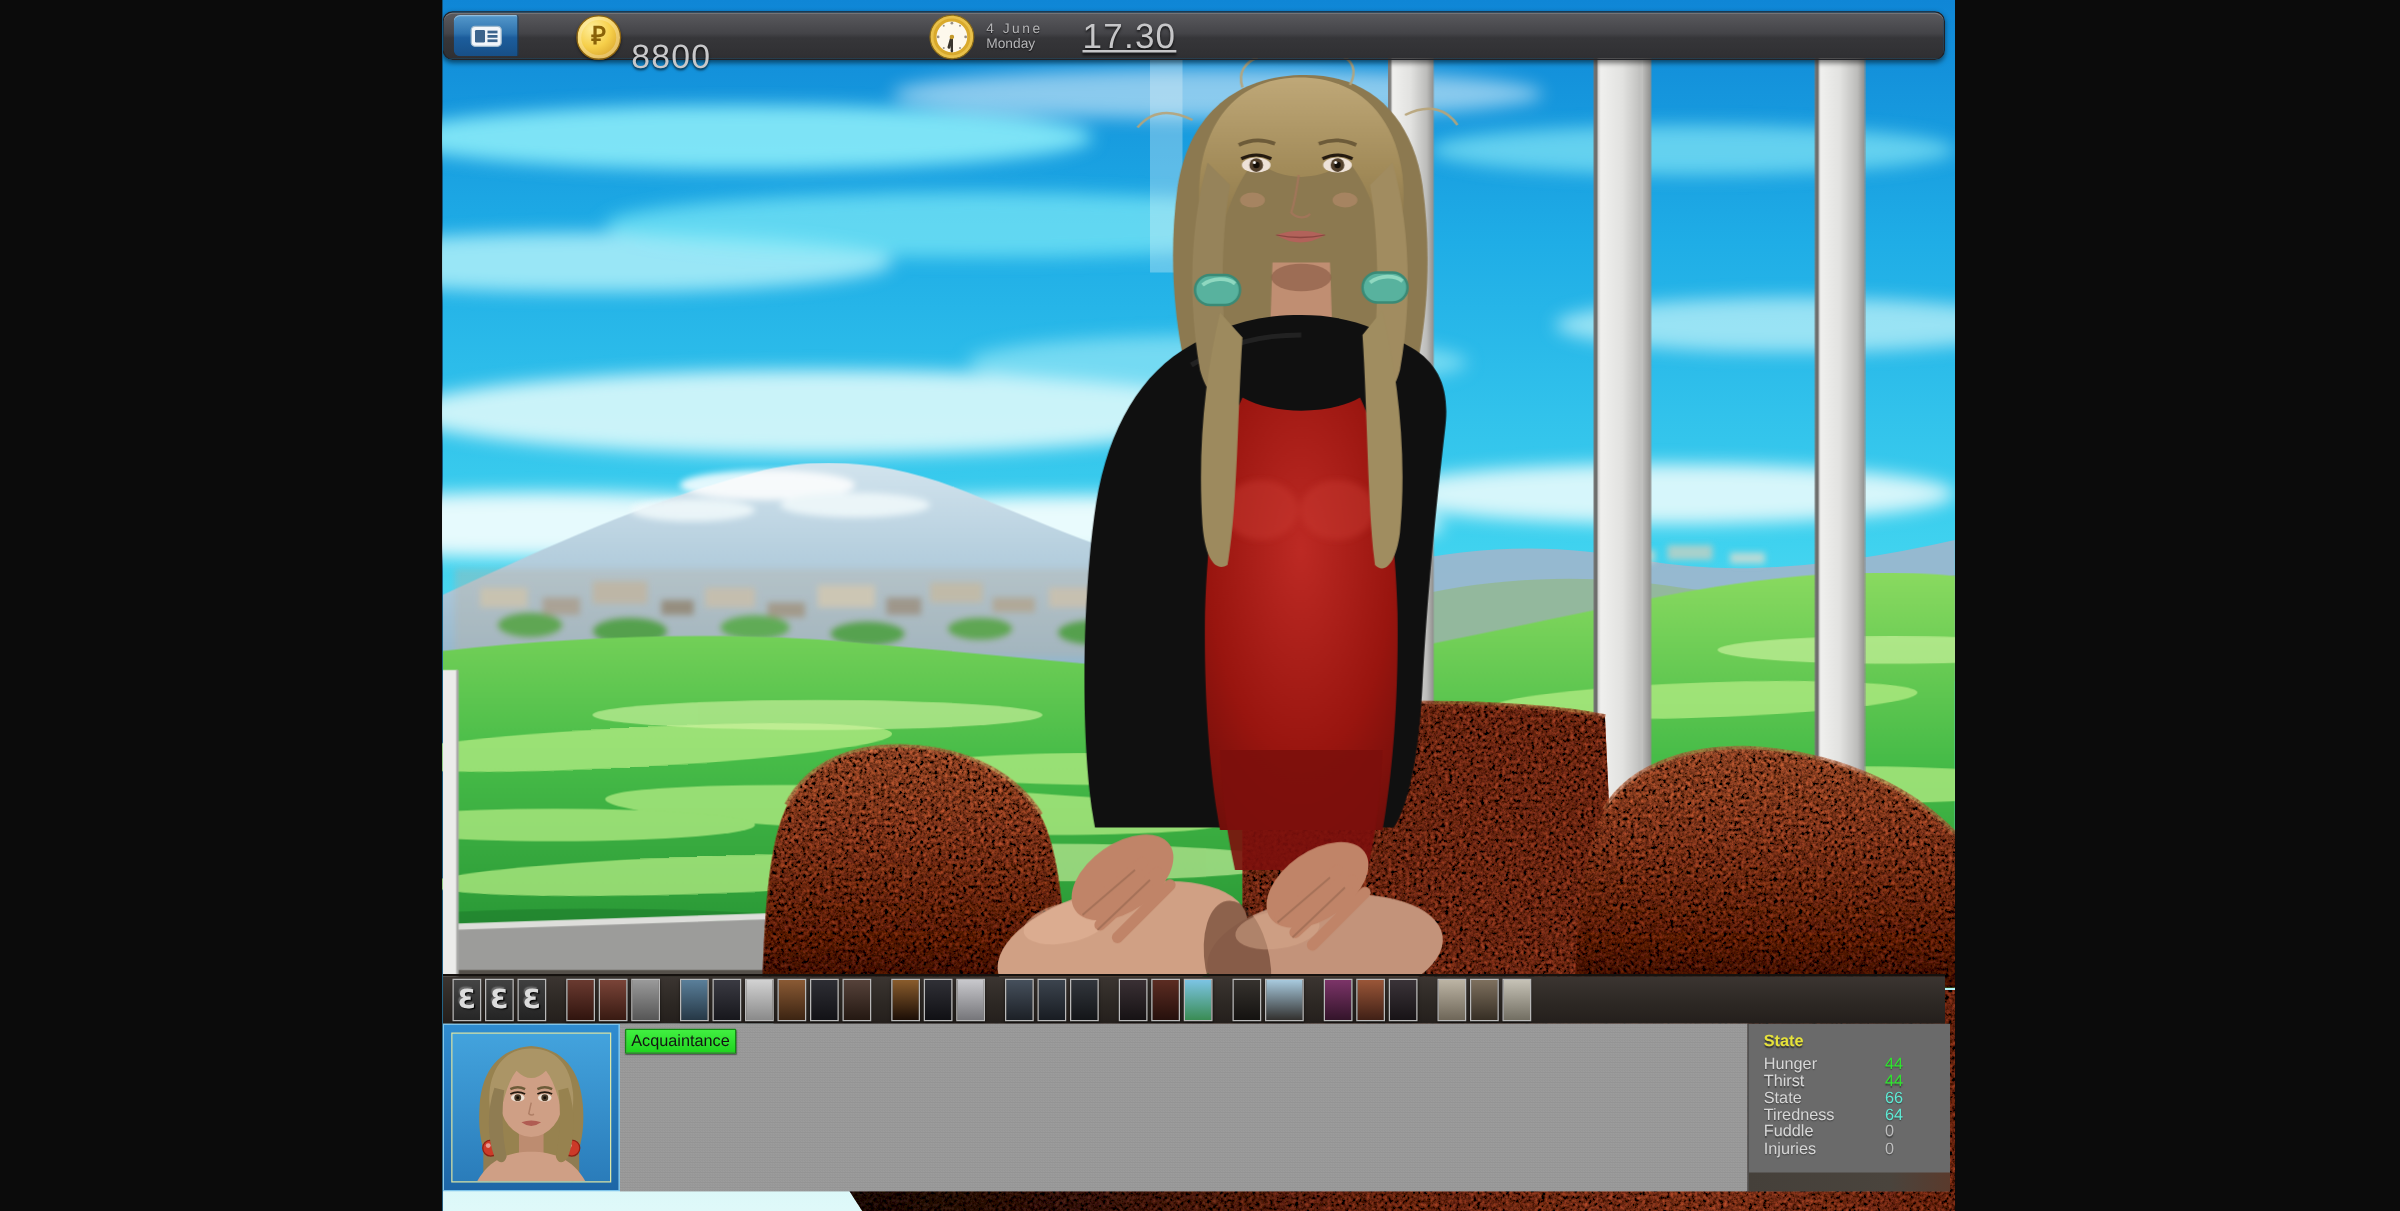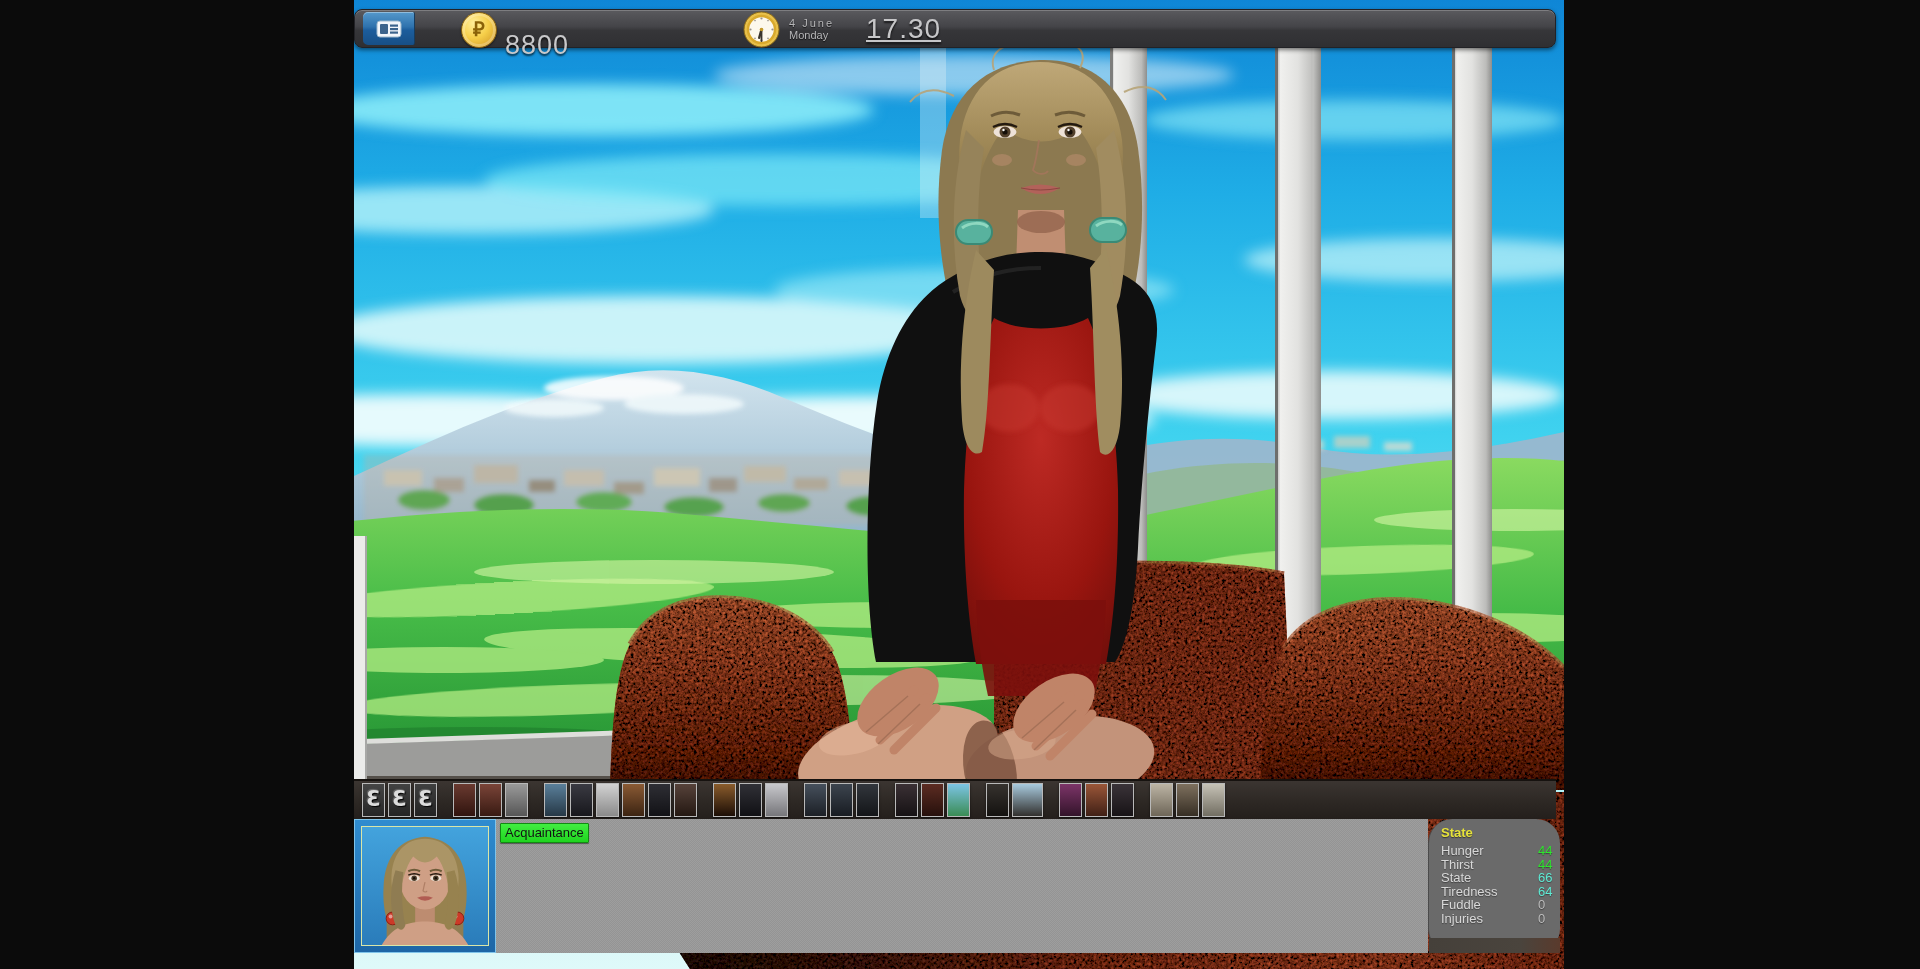--- a/index.html
+++ b/index.html
@@ -56,22 +56,22 @@
   #dialog-options{flex:1;box-sizing:border-box;padding:4px 4px;position:relative;
     background-color:#9a9a9a;
     background-image:repeating-conic-gradient(#9e9e9e 0% 25%,#949494 0% 50%);
     background-size:2px 2px;}
   .optrow{margin-bottom:6px;white-space:nowrap;}
   .opt{display:inline-block;font-family:"Liberation Sans",sans-serif;font-size:13px;line-height:15px;
     color:#131313;background:linear-gradient(180deg,#f3f3f3 0%,#d4d4d4 100%);
     border:1px solid #6e6e6e;border-radius:1px;padding:1px 4px 2px 4px;margin-right:3px;
     box-shadow:0 1px 1px rgba(0,0,0,.45);cursor:pointer;}
   .opt.green{background:linear-gradient(180deg,#41ef41 0%,#1fd41f 100%);border-color:#128a12;text-align:right;}
-  #state-panel{width:132px;flex:none;position:relative;box-sizing:border-box;
-    background:#6a6a6a;border-left:1px solid #4a4a4a;padding:6px 0 0 12px;border-radius:24px;}
+  #state-panel{width:162px;flex:none;position:relative;box-sizing:border-box;
+    background:#6a6a6a;border-left:1px solid #4a4a4a;padding:6px 0 0 12px;}
   #state-panel::after{content:"";position:absolute;left:0;bottom:0;width:100%;height:15px;
     background:linear-gradient(90deg,#45403a 0%,#4a443d 70%,#5a3a2c 100%);}
   #state-title{font-size:13px;font-weight:bold;color:#e6e23a;margin-bottom:4px;
     text-shadow:0 1px 1px rgba(0,0,0,.5);}
   .srow{position:relative;height:13.6px;font-size:13px;line-height:13.6px;}
   .slab{color:#d8d8d8;text-shadow:0 1px 1px rgba(0,0,0,.4);}
   .sval{position:absolute;left:97px;top:0;text-shadow:0 1px 1px rgba(0,0,0,.4);text-align:center;}
   .v-green{color:#2fe42f;}
   .v-white{color:#5eead4;}
   .v-dim{color:#bdbdbd;}

